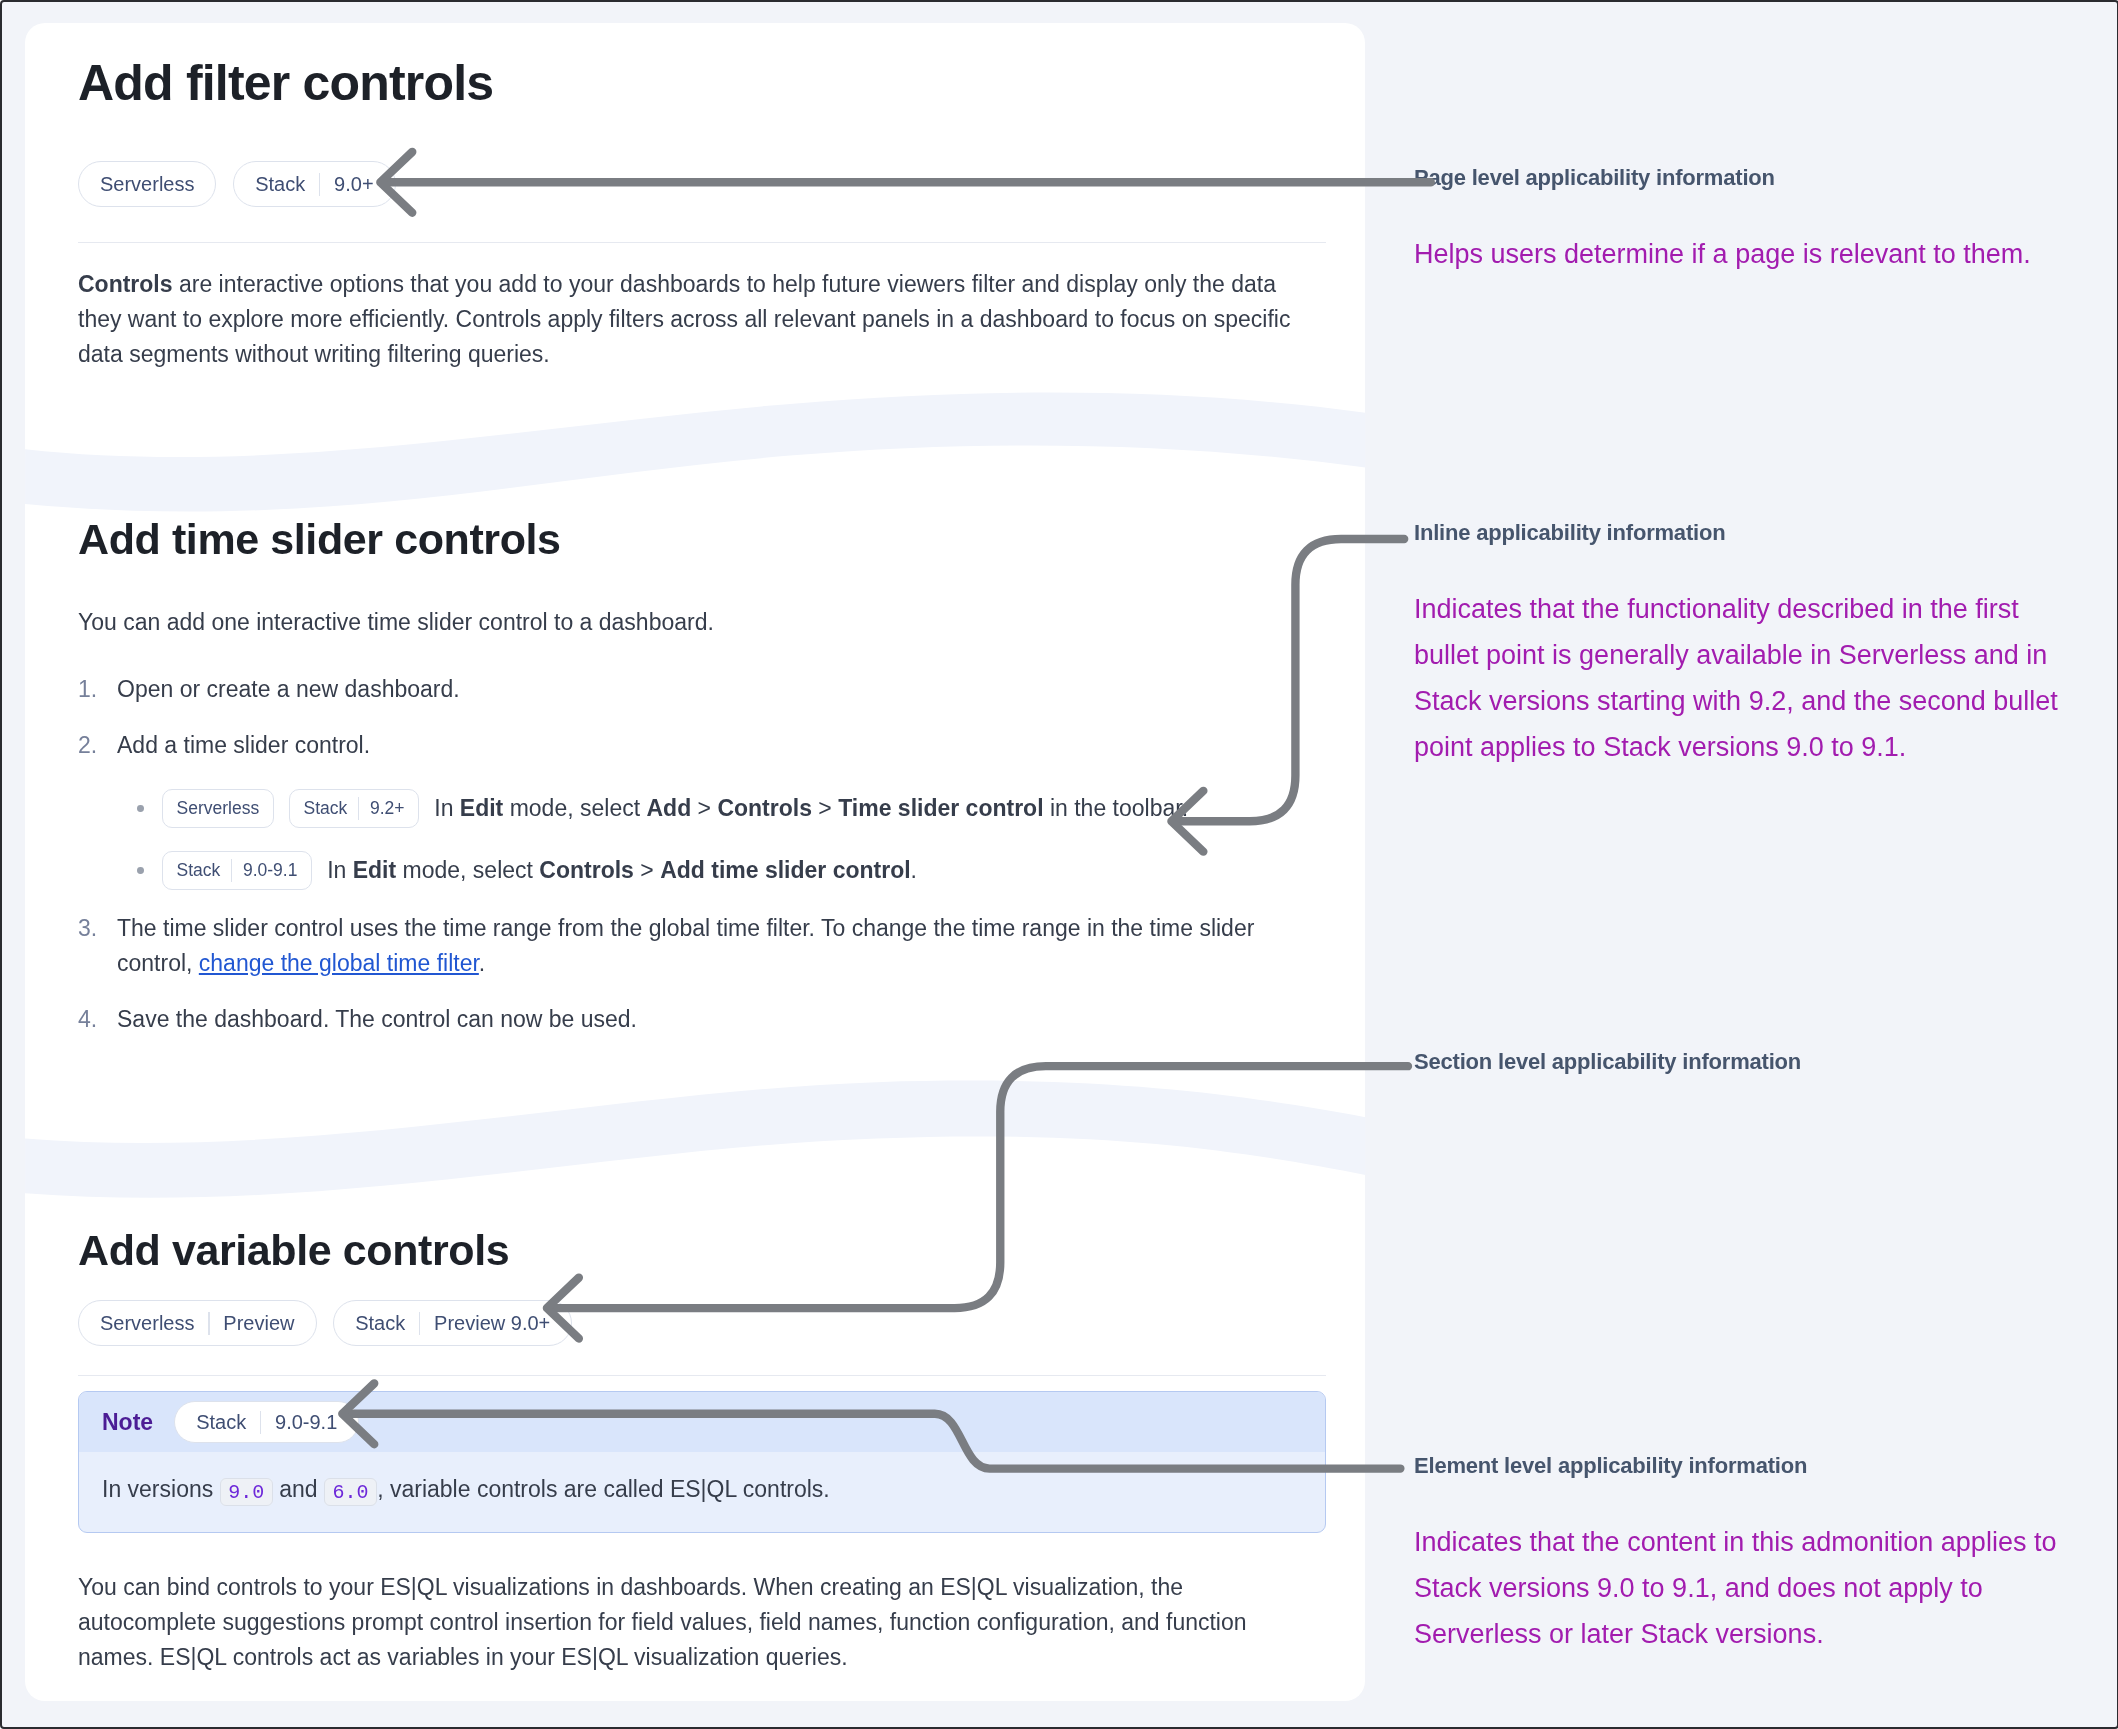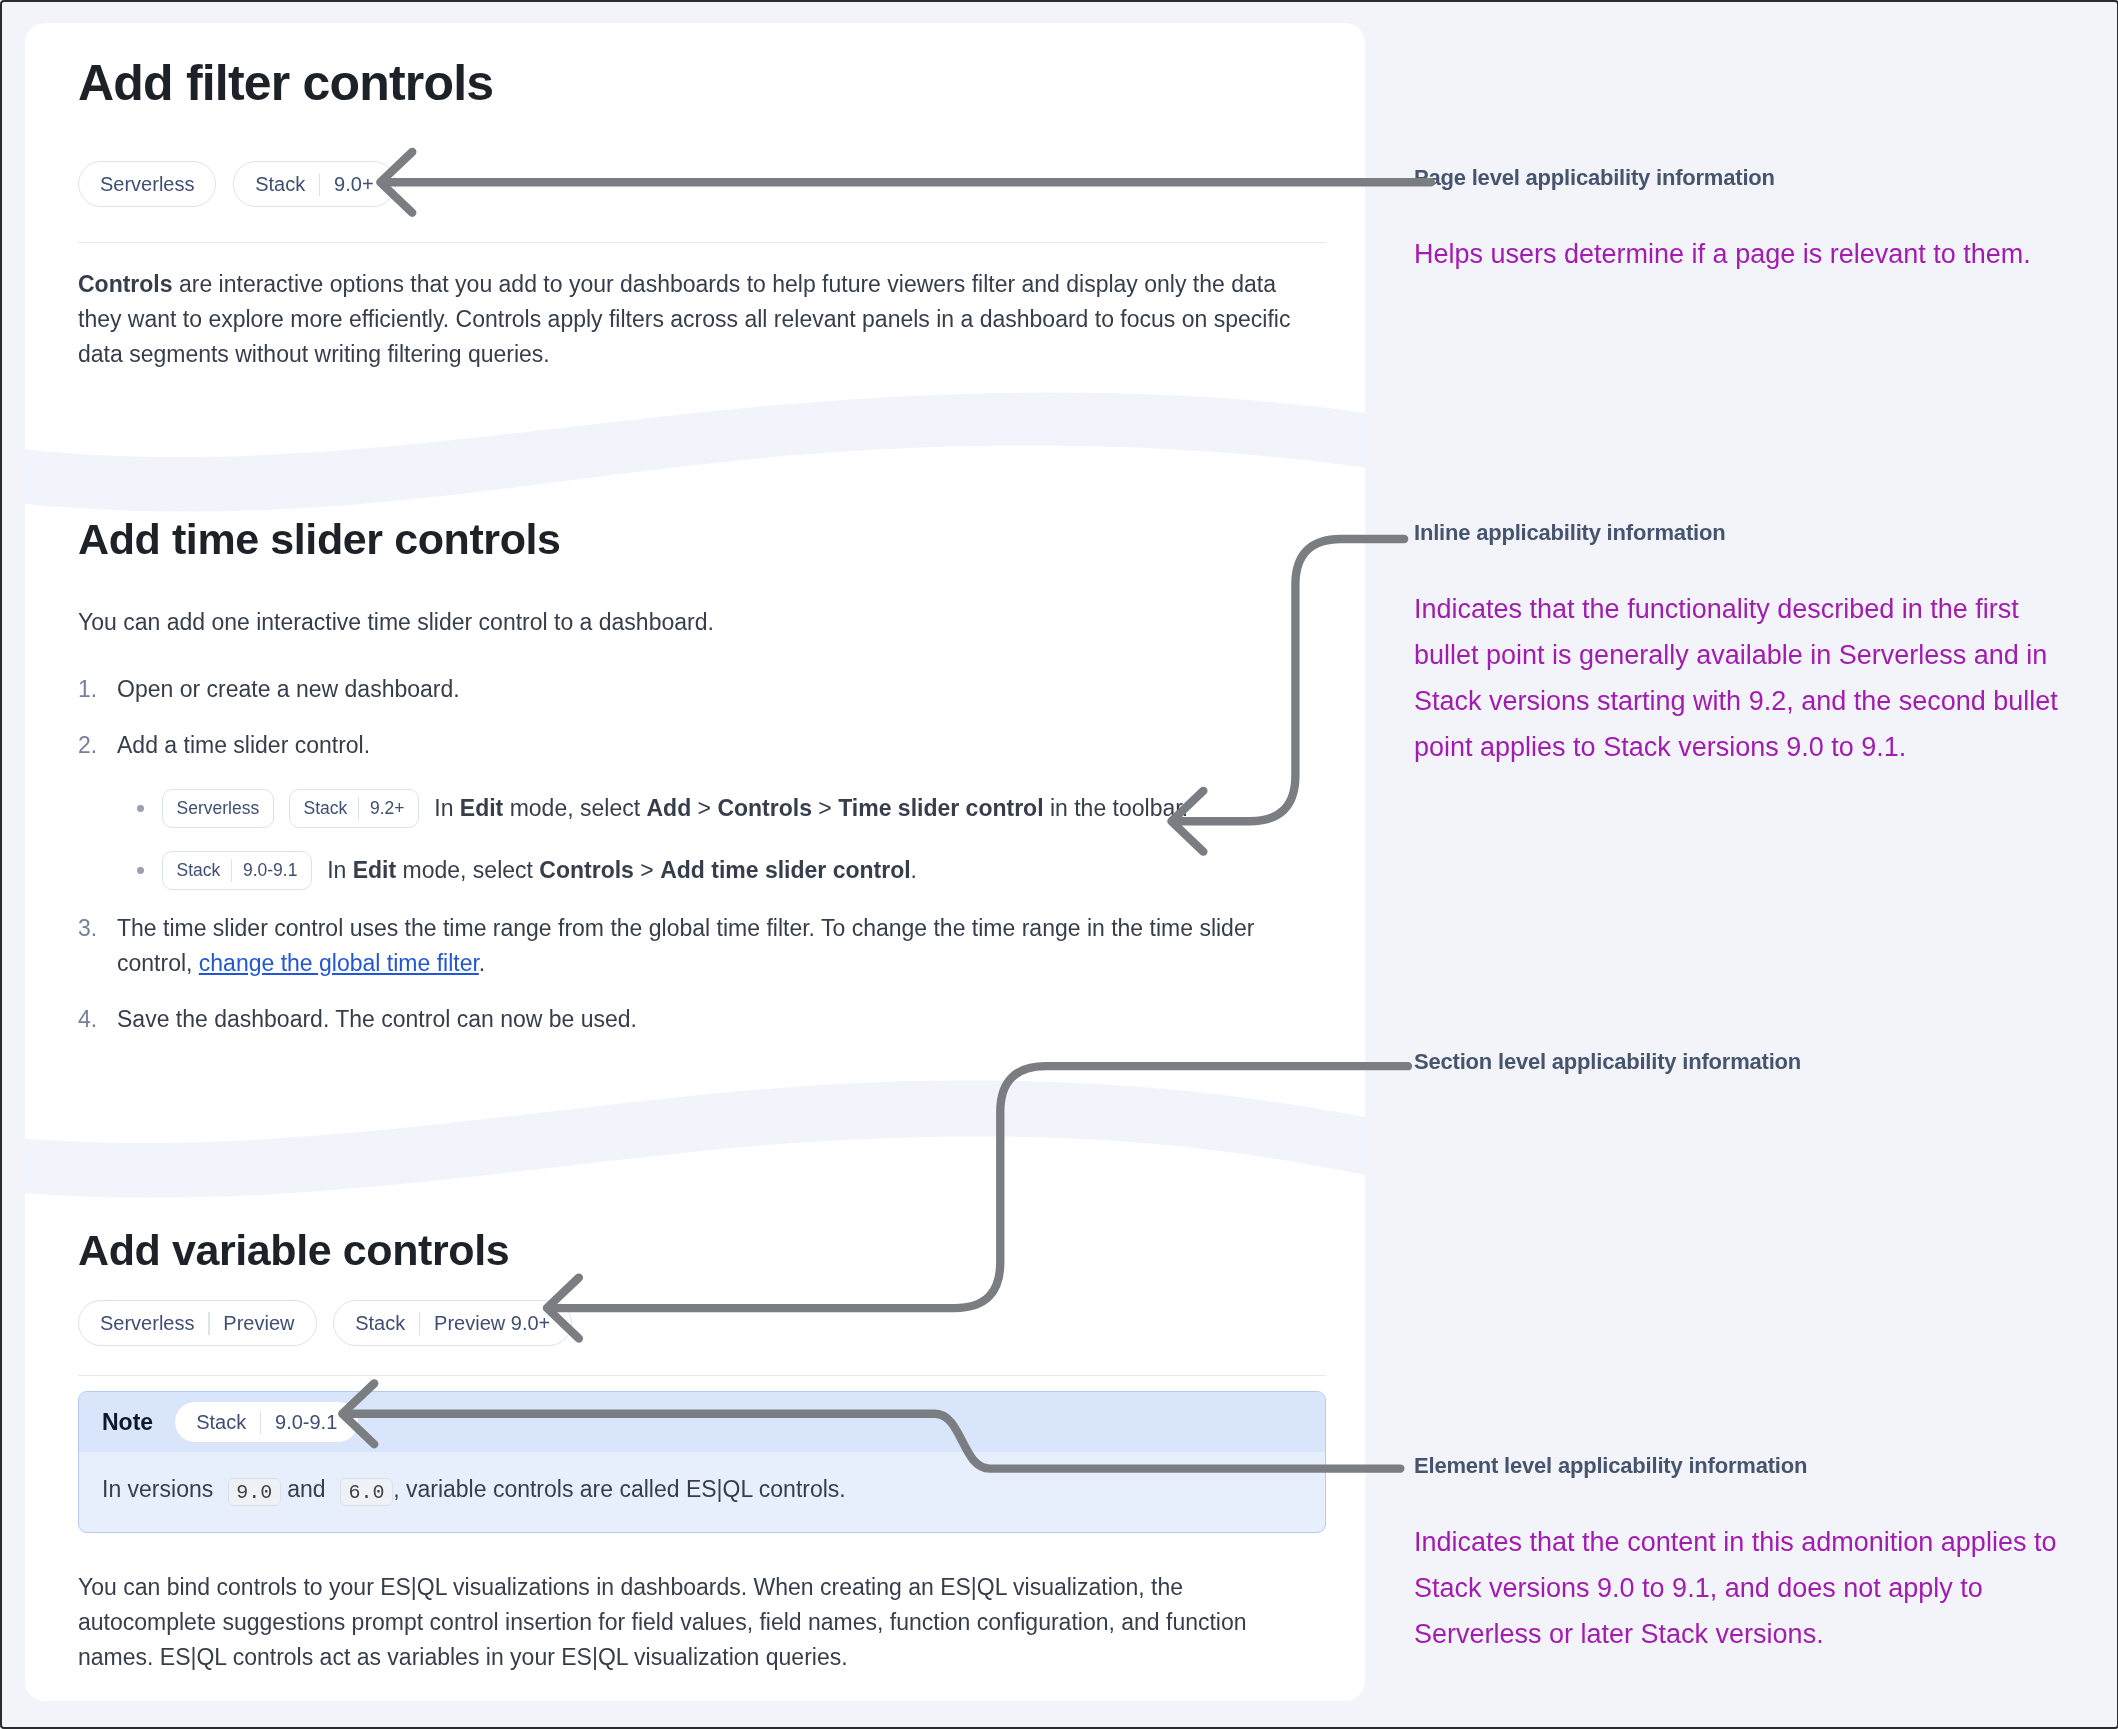--- a/index.html
+++ b/index.html
@@ -42,24 +42,24 @@
   .olrow:first-of-type{margin-top:32px;}
   .olrow .num{color:#76809a;min-width:27px;flex:none;}
   .olrow .step-text{width:1171px;}
   .ulrow{display:flex;align-items:center;gap:15px;margin:26px 0 0 20px;font-size:23px;}
   .ulrow + .ulrow{margin-top:23px;}
   .dot{width:6.8px;height:6.8px;border-radius:50%;background:#9aa1ad;flex:none;margin-right:3px;}
   .ulrow .bullet-text{white-space:nowrap;}
   
   .note{margin-top:15px;border:1.5px solid #b5c9f1;border-radius:9px;overflow:hidden;background:#e8effc;}
   .note-head{display:flex;align-items:center;gap:21px;background:#d9e5fb;padding:9px 23px;}
-  .note-title{font-size:23px;font-weight:700;color:#0f172a;}
+  .note-title{font-size:23px;font-weight:700;color:#4c1d95;}
   .note-body{padding:20px 23px 23px 23px;font-size:23px;line-height:35px;color:#363d4b;}
   code{font-family:"Liberation Mono",monospace;font-size:20px;background:#eef1f6;
-    border:0.8px solid #dbe0e9;border-radius:6px;padding:1.5px 7.6px;color:#404040;margin-left:8px;}
+    border:0.8px solid #dbe0e9;border-radius:6px;padding:1.5px 7.6px;color:#6d28d9;}
   
   .annot{position:absolute;left:1412px;width:654px;}
   #annot-0{top:156px;}
   #annot-1{top:511px;}
   #annot-2{top:1040px;}
   #annot-3{top:1444px;}
   .annot h3{margin:0 0 33px 0;font-size:22px;line-height:40px;font-weight:700;color:#46556d;letter-spacing:-0.2px;}
   .annot p{margin:0;font-size:27px;line-height:46px;color:#a21caf;width:647px;}
   
   .arrows{position:absolute;left:0;top:0;pointer-events:none;}

